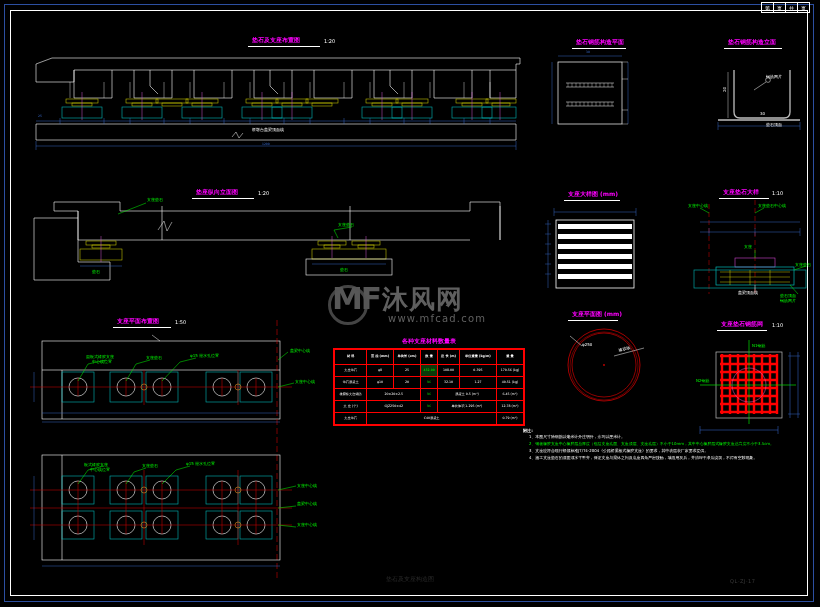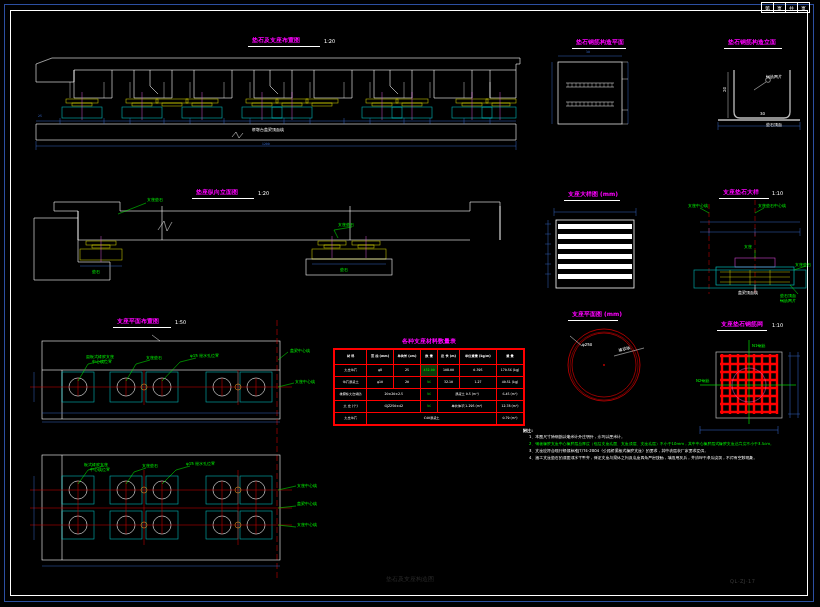--- a/index.html
+++ b/index.html
@@ -614,17 +614,23 @@
       <li>3、支座应符合现行部颁标准JT/T4-2004《公路桥梁板式橡胶支座》的要求，其中表层表厂家要求提供。</li>
       <li>4、施工支座垫石的顶面须水平整齐，保证支座与梁体之间及底座四角严密接触，填缝用灰后，并清理干净后浇筑，不得有空鼓现象。</li>
     </ol>
   </div>
   <svg width="820" height="607">
     <line x1="700" y1="430" x2="778" y2="430" stroke="#3a6fd8" stroke-width="0.5"></line>
     <line x1="700" y1="426" x2="700" y2="434" stroke="#3a6fd8" stroke-width="0.5"></line>
     <line x1="778" y1="426" x2="778" y2="434" stroke="#3a6fd8" stroke-width="0.5"></line>
   </svg>
 
+  <div id="wm">
+    <div class="disc"></div>
+    <div class="mf">MF</div>
+    <div class="cn">沐风网</div>
+    <div class="url">www.mfcad.com</div>
+  </div>
 
   <div id="sheet-title">垫石及支座构造图</div>
   <div id="dwg-no">QL-ZJ-17</div>
 
 </div>
 
 </body></html>

